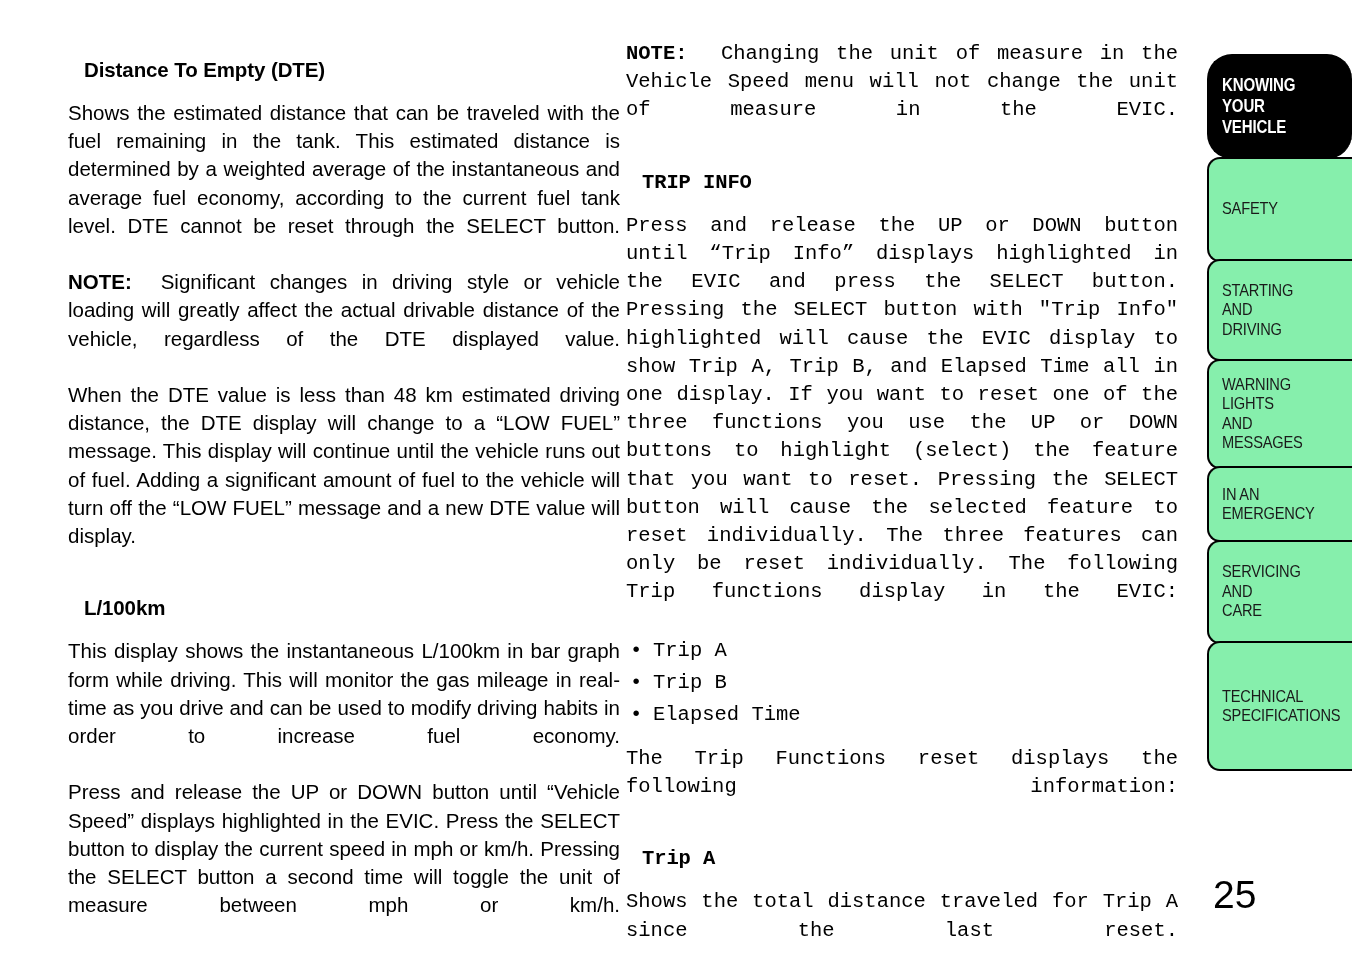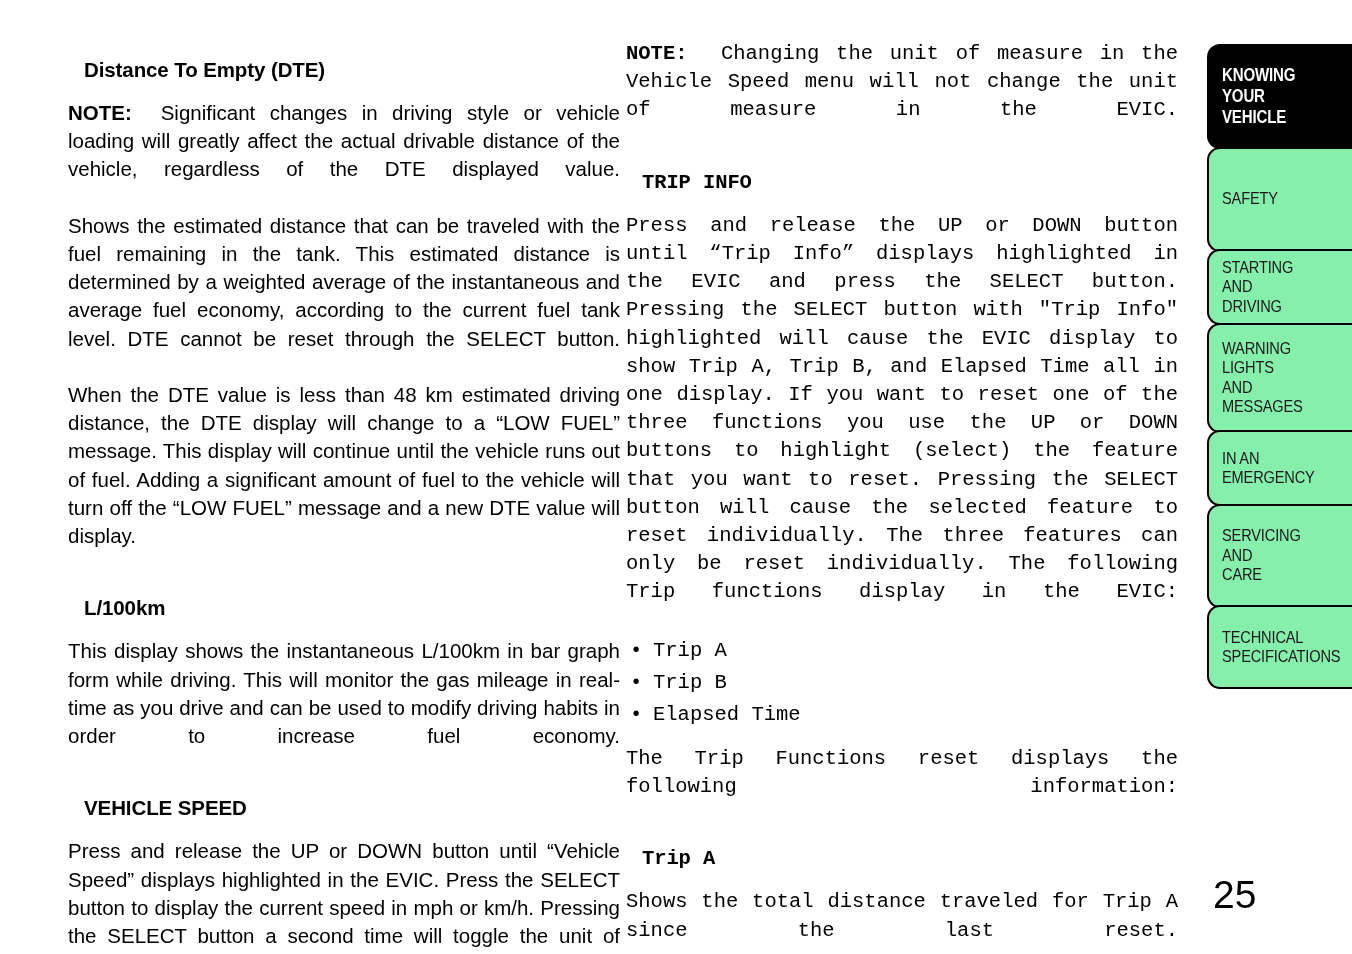--- a/index.html
+++ b/index.html
@@ -91,21 +91,21 @@
     border: 2.5px solid #000000;
     border-right: none;
     border-top-left-radius: 13px;
     border-bottom-left-radius: 13px;
     margin-top: -2.5px;
     padding: 0 0 0 13px;
     display: flex;
     align-items: center;
     color: #1a1a1a;
   }
-  .tab:first-child { margin-top: 4px; }
+  .tab:first-child { margin-top: 14px; border-radius: 25px; }
   .tab.active {
     background: #000000;
     color: #ffffff;
     border-color: #000000;
   }
   .tab .tab-label {
     font-family: "Liberation Sans Narrow", "Liberation Sans", sans-serif;
     font-size: 17px;
     line-height: 19.5px;
     letter-spacing: -0.2px;
@@ -130,31 +130,30 @@
 </style>
 </head>
 <body>
 
 <div class="page">
 
   <div class="col col-left">
 
     <h2 class="head">Distance To Empty (DTE)</h2>
 
+    <p class="para">Shows the estimated distance that can be traveled with the fuel remaining in the tank. This estimated distance is determined by a weighted average of the instantaneous and average fuel economy, according to the current fuel tank level. DTE cannot be reset through the SELECT button.</p>
+
     <p class="para"><span class="note-label">NOTE:</span>&nbsp; <span>Significant changes in driving style or vehicle loading will greatly affect the actual drivable distance of the vehicle, regardless of the DTE displayed value.</span></p>
 
-    <p class="para">Shows the estimated distance that can be traveled with the fuel remaining in the tank. This estimated distance is determined by a weighted average of the instantaneous and average fuel economy, according to the current fuel tank level. DTE cannot be reset through the SELECT button.</p>
-
     <p class="para">When the DTE value is less than 48 km estimated driving distance, the DTE display will change to a “LOW FUEL” message. This display will continue until the vehicle runs out of fuel. Adding a significant amount of fuel to the vehicle will turn off the “LOW FUEL” message and a new DTE value will display.</p>
 
     <h2 class="head">L/100km</h2>
 
     <p class="para">This display shows the instantaneous L/100km in bar graph form while driving. This will monitor the gas mileage in real-time as you drive and can be used to modify driving habits in order to increase fuel economy.</p>
 
-    <h2 class="head">VEHICLE SPEED</h2>
 
     <p class="para tight">Press and release the UP or DOWN button until “Vehicle Speed” displays highlighted in the EVIC. Press the SELECT button to display the current speed in mph or km/h. Pressing the SELECT button a second time will toggle the unit of measure between mph or km/h.</p>
   </div>
 
   <div class="col col-right">
 
     <p class="para"><span class="note-label">NOTE:</span>&nbsp; <span>Changing the unit of measure in the Vehicle Speed menu will not change the unit of measure in the EVIC.</span></p>
 
     <h2 class="head">TRIP INFO</h2>
 
@@ -178,41 +177,41 @@
 
   <div class="tabs">
     <div class="tab active" style="height:105px">
       <span class="tab-label">KNOWING
 YOUR
 VEHICLE</span>
     </div>
     <div class="tab" style="height:105px">
       <span class="tab-label">SAFETY</span>
     </div>
-    <div class="tab" style="height:76px">
+    <div class="tab" style="height:102px">
       <span class="tab-label">STARTING
 AND
 DRIVING</span>
     </div>
     <div class="tab" style="height:110px">
       <span class="tab-label">WARNING
 LIGHTS
 AND
 MESSAGES</span>
     </div>
     <div class="tab" style="height:76px">
       <span class="tab-label">IN AN
 EMERGENCY</span>
     </div>
     <div class="tab" style="height:104px">
       <span class="tab-label">SERVICING
 AND
 CARE</span>
     </div>
-    <div class="tab" style="height:84px">
+    <div class="tab" style="height:130px">
       <span class="tab-label">TECHNICAL
 SPECIFICATIONS</span>
     </div>
   </div>
 
   <div class="page-number">25</div>
 
 </div>
 
 </body></html>

